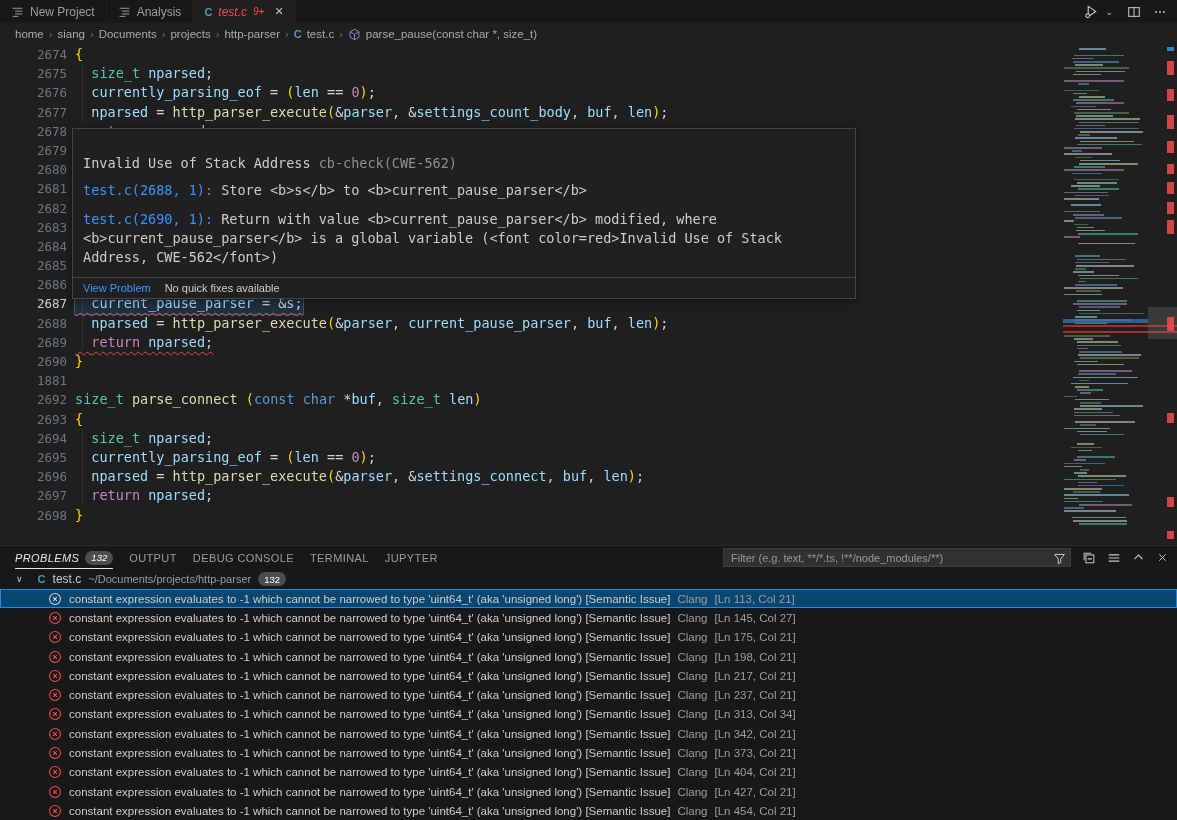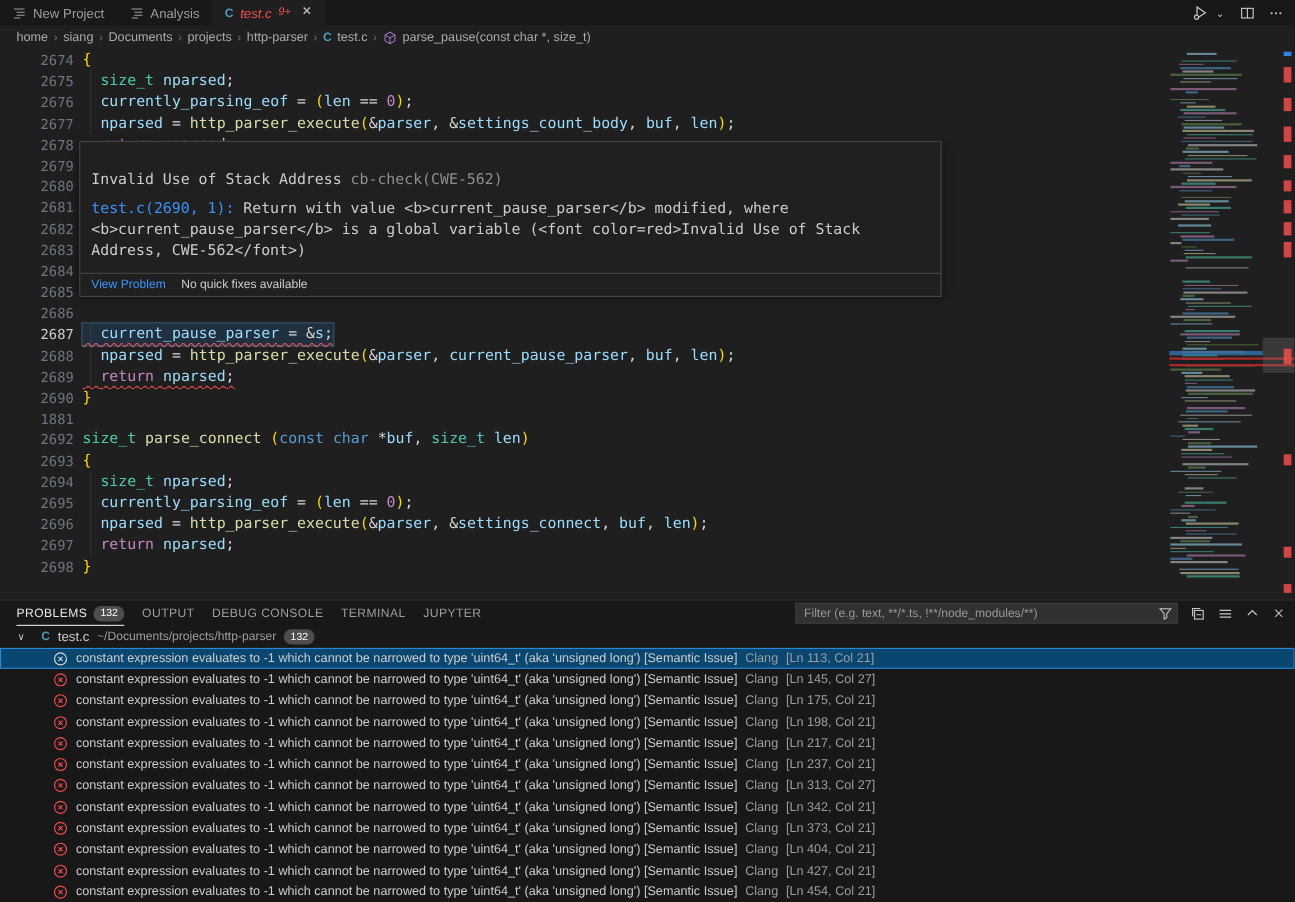--- a/index.html
+++ b/index.html
@@ -58,21 +58,21 @@
   .mm-red1,.mm-red2 { position:absolute; left:1063px; width:114px; height:2px; background:#b02a2a; }
   .mm-red1 { top:280px; } .mm-red2 { top:286px; }
   .sb-slider { position:absolute; left:1148px; top:262px; width:29px; height:32px; background:rgba(120,120,120,.3); }
   .ruler { position:absolute; left:1165px; top:0; width:12px; height:500px; }
   .ruler-mark { position:absolute; left:2px; width:7px; opacity:.85; }
 
   
   .panel { position:absolute; top:545px; left:0; right:0; bottom:0; background:#181818; border-top:1px solid #2b2b2b; }
   .phead { height:23px; display:flex; align-items:center; padding:0 8px 0 15px; }
   .ptab { font-size:11px; letter-spacing:.4px; color:#9d9d9d; margin-right:16px; height:23px; display:flex; align-items:center; gap:6px; position:relative; cursor:pointer; }
-  .ptab.active { color:#e7e7e7; }
+  .ptab.active { color:#e7e7e7;font-style:italic; }
   .ptab.active::after { content:""; position:absolute; left:0; right:0; bottom:0; height:1px; background:#e7e7e7; }
   .badge { background:#4d4d4d; color:#ffffff; font-size:9.5px; padding:1.5px 6px; border-radius:9px; letter-spacing:0; }
   .pright { margin-left:auto; display:flex; align-items:center; gap:11px; }
   .filterwrap { position:relative; }
   .filter { width:348px; height:19px; background:#313131; border:1px solid #3c3c3c; color:#cccccc; font-size:11px; padding:0 24px 0 7px; outline:none; font-family:"Liberation Sans",sans-serif; }
   .filter::placeholder { color:#989898; }
   .funnel { position:absolute; right:5px; top:3px; color:#c5c5c5; }
   .picon { color:#c5c5c5; display:flex; align-items:center; cursor:pointer; }
 
   .fgroup { height:20px; display:flex; align-items:center; font-size:12px; gap:7px; padding-left:16px; cursor:pointer; }
@@ -265,20 +265,23 @@
 
   <div class="guide" style="top:19.2px;height:57.6px"></div>
   <div class="guide" style="top:249.6px;height:57.6px"></div>
   <div class="guide" style="top:384px;height:76.8px"></div>
 
   <div class="hover">
     <div class="hover-body">
       <div class="hover-title">
         <span>Invalid Use of Stack Address</span>
         <span class="hover-src">cb-check(CWE-562)</span>
+      </div>
+      <div class="hover-note">
+        <span class="hlink">test.c(2688, 1):</span><span> Store &lt;b&gt;s&lt;/b&gt; to &lt;b&gt;current_pause_parser&lt;/b&gt;</span>
       </div>
       <div class="hover-note">
         <span class="hlink">test.c(2690, 1):</span><span> Return with value &lt;b&gt;current_pause_parser&lt;/b&gt; modified, where &lt;b&gt;current_pause_parser&lt;/b&gt; is a global variable (&lt;font color=red&gt;Invalid Use of Stack Address, CWE-562&lt;/font&gt;)</span>
       </div>
     </div>
     <div class="hover-foot">
       <span class="viewproblem">View Problem</span>
       <span>No quick fixes available</span>
     </div>
   </div>
@@ -588,21 +591,21 @@
   </div>
       <div class="prow">
     <span class="perr">
       <svg width="14" height="14" viewBox="0 0 16 16" fill="none">
             <circle cx="8" cy="8" r="6.2" stroke="currentColor" stroke-width="1.2"></circle>
             <path d="M5.9 5.9l4.2 4.2M10.1 5.9l-4.2 4.2" stroke="currentColor" stroke-width="1.2"></path>
           </svg>
     </span>
     <span class="pmsg">constant expression evaluates to -1 which cannot be narrowed to type 'uint64_t' (aka 'unsigned long') [Semantic Issue]</span>
     <span class="psrc">Clang</span>
-    <span class="ploc">[Ln 313, Col 27]</span>
+    <span class="ploc">[Ln 313, Col 34]</span>
   </div>
       <div class="prow">
     <span class="perr">
       <svg width="14" height="14" viewBox="0 0 16 16" fill="none">
             <circle cx="8" cy="8" r="6.2" stroke="currentColor" stroke-width="1.2"></circle>
             <path d="M5.9 5.9l4.2 4.2M10.1 5.9l-4.2 4.2" stroke="currentColor" stroke-width="1.2"></path>
           </svg>
     </span>
     <span class="pmsg">constant expression evaluates to -1 which cannot be narrowed to type 'uint64_t' (aka 'unsigned long') [Semantic Issue]</span>
     <span class="psrc">Clang</span>

